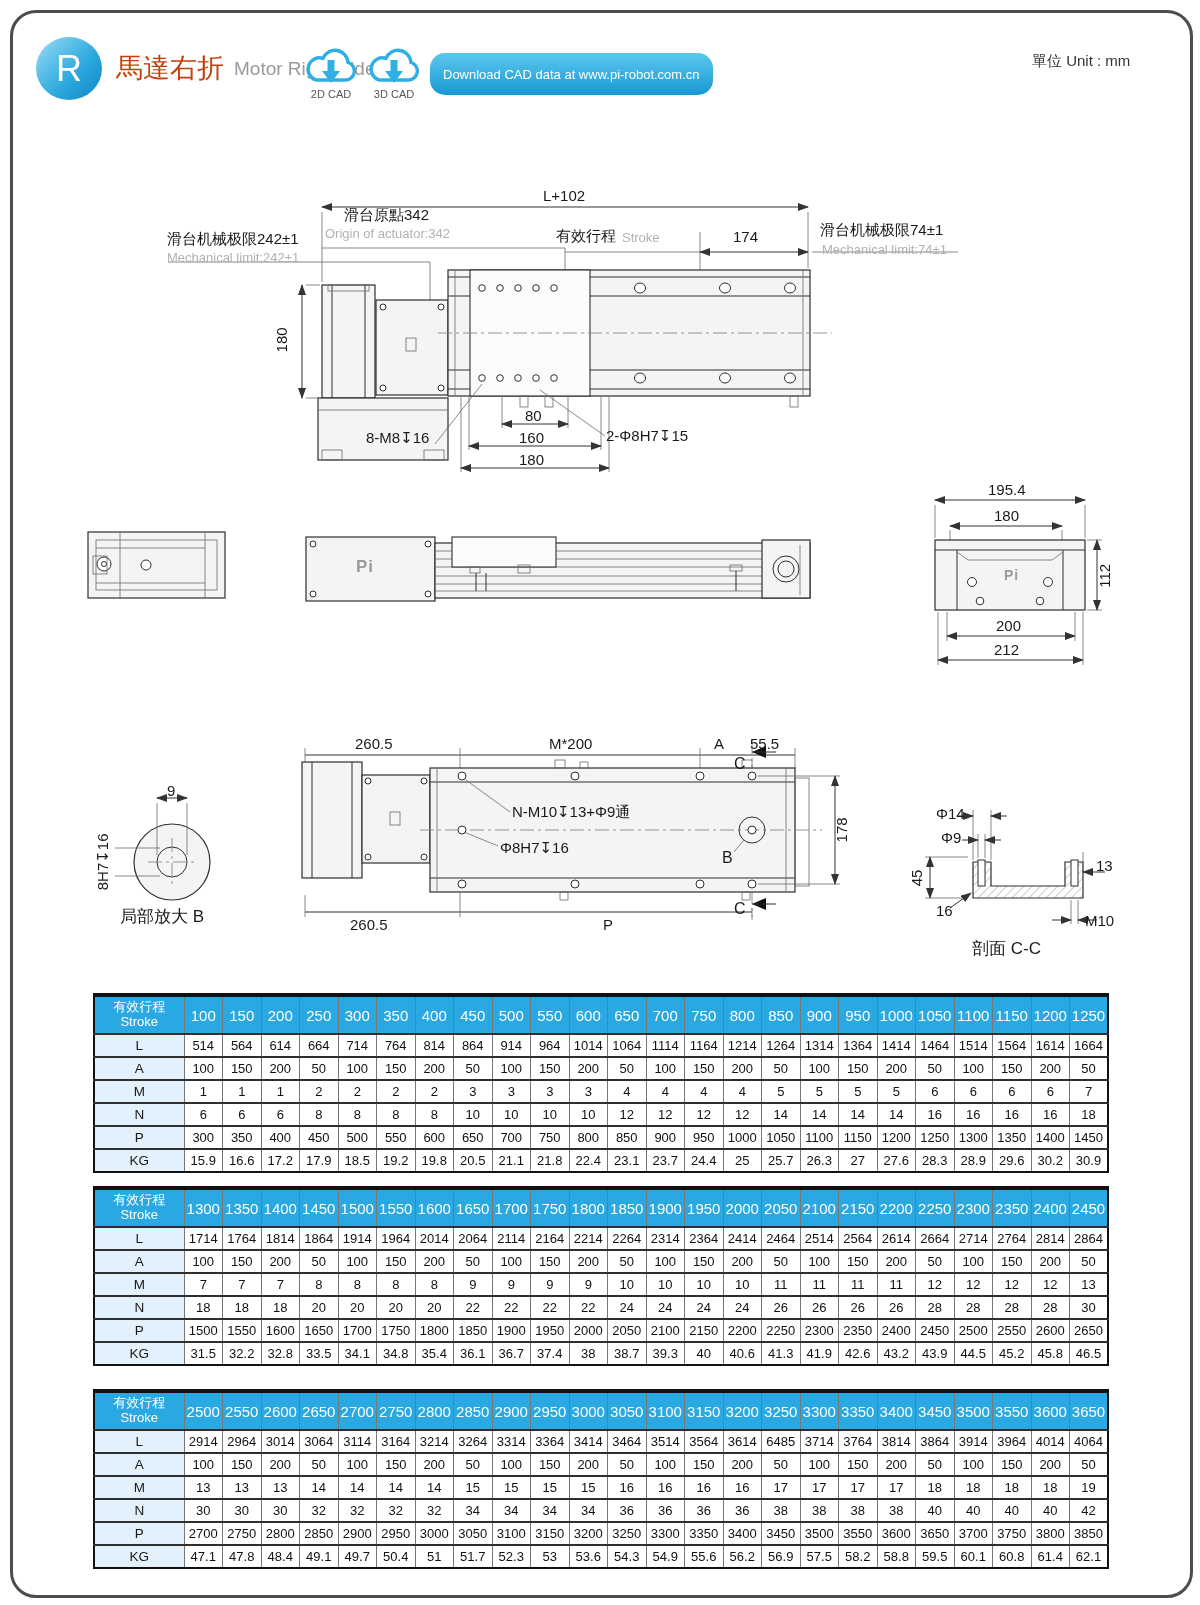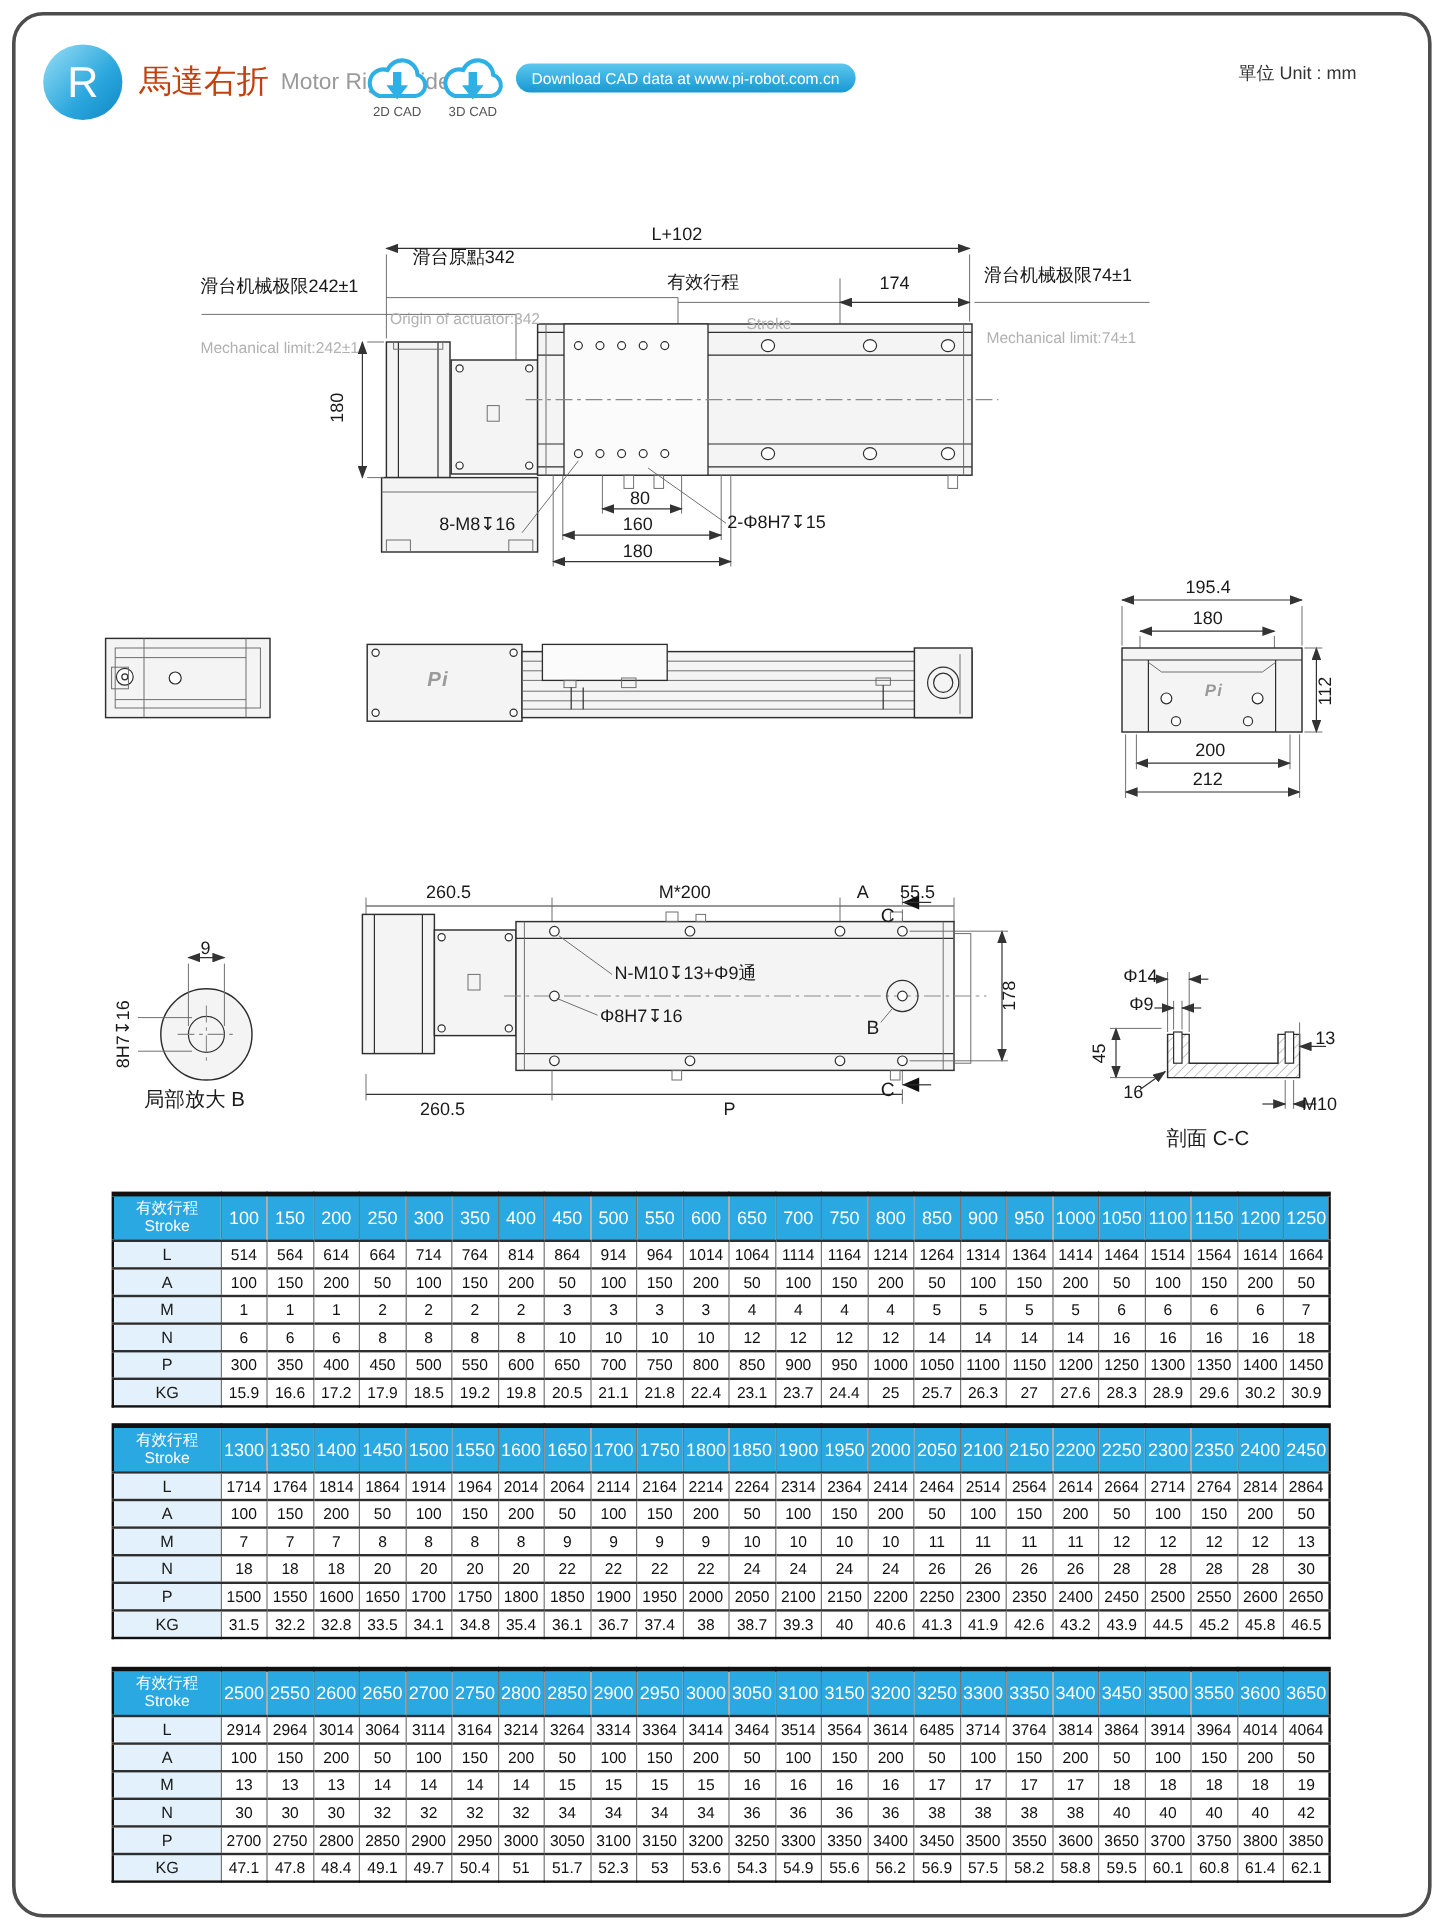--- a/index.html
+++ b/index.html
@@ -1,30 +1,30 @@
 <!DOCTYPE html>
 <html><head>
 <meta charset="utf-8">
 <style>
   html,body{margin:0;padding:0;background:#fff;}
   body{width:1200px;height:1605px;position:relative;font-family:"Liberation Sans","DejaVu Sans",sans-serif;color:#1a1a1a;}
   .page-border{position:absolute;left:10px;top:10px;width:1177px;height:1582px;border:3px solid #4d4d4d;border-radius:26px;pointer-events:none;}
   .abs{position:absolute;}
   .lbl{position:absolute;font-size:15px;line-height:1.05;color:#1a1a1a;white-space:nowrap;}
-  .g{color:#b1b1b1;font-size:13px;margin-top:32px;}
+  .g{color:#b1b1b1;font-size:13px;}
   .rot{display:inline-block;text-align:center;transform:rotate(-90deg);transform-origin:center;}
-  .logo{color:#9a9a9a;font-weight:bold;letter-spacing:1px;font-style:italic;}
+  .logo{color:#9a9a9a;font-weight:bold;letter-spacing:1px;}
   
   .badge{position:absolute;left:36px;top:37px;width:66px;height:63px;border-radius:50%;
     background:linear-gradient(135deg,#9adef5 0%,#2aa7dd 60%,#1187c4 100%);
     color:#fff;font-size:36px;display:flex;align-items:center;justify-content:center;}
   .title-cn{position:absolute;left:116px;top:50px;font-size:27px;color:#c2410c;}
   .title-en{position:absolute;left:234px;top:58px;font-size:19px;color:#9a9a9a;}
   .cad-label{position:absolute;font-size:11px;color:#555;width:58px;text-align:center;}
-  .dl-pill{position:absolute;left:430px;top:53px;height:24px;padding:0 13px;border-radius:15px;border:none;
+  .dl-pill{position:absolute;left:430px;top:53px;height:42px;padding:0 13px;border-radius:15px;border:none;
     background:linear-gradient(180deg,#5cc7ee 0%,#1898d3 100%);color:#fff;font-size:13px;
     display:inline-flex;align-items:center;font-family:inherit;}
   .unit{position:absolute;left:1032px;top:52px;font-size:15px;color:#333;}
   
   .tblwrap{position:absolute;left:93px;width:1016px;}
   table{border-collapse:collapse;table-layout:fixed;width:1016px;}
   table{border:2px solid #111;border-top-width:4px;border-bottom-width:2px;}
   th,td{border-left:1px solid #777;border-top:2px solid #2e2e2e;text-align:center;padding:0;overflow:hidden;}
   thead th{background:#29a8e1;color:#fff;font-size:15px;font-weight:normal;height:36px;}
   thead th.label-col{font-size:13px;line-height:1.15;}

